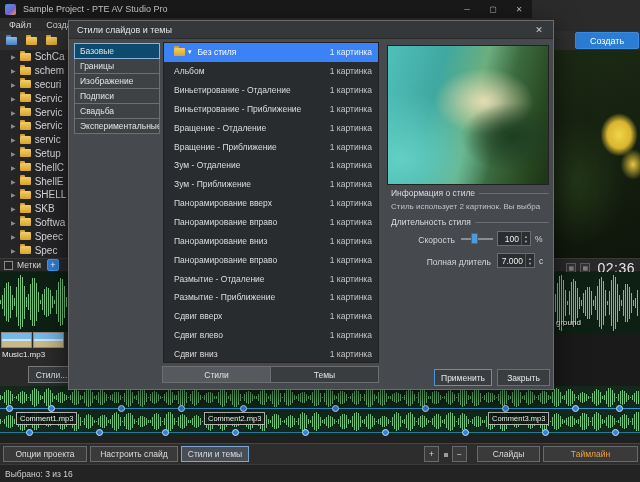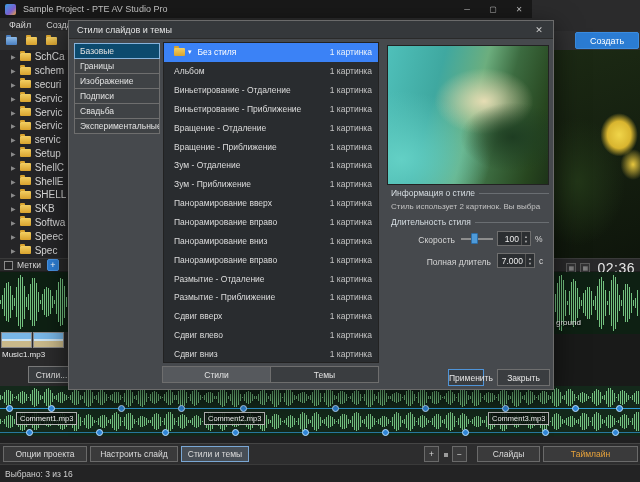--- a/index.html
+++ b/index.html
@@ -1115,21 +1115,21 @@
     <span class="fld-label" style="left:322px;top:236px;width:100px">Полная длитель</span>
     <div class="spin" style="left:428px;top:232px;width:38px">
       <span class="val">7.000</span>
       <span class="arrows">
           <span>▲</span>
           <span>▼</span>
         </span>
     </div>
     <span class="unit" style="left:470px;top:235px">с</span>
 
-    <button class="dlg-btn default" style="left:379px;width:36px">Применить</button>
+    <button class="dlg-btn default" style="left:365px;width:58px">Применить</button>
     <button class="dlg-btn" style="left:428px;width:53px">Закрыть</button>
   </div>
 
   <div class="bottombar">
     <button class="bb-btn" style="left:3px;width:84px">Опции проекта</button>
     <button class="bb-btn" style="left:90px;width:88px">Настроить слайд</button>
     <button class="bb-btn active" style="left:181px;width:68px">Стили и темы</button>
     <button class="bb-btn" style="left:424px;width:15px">+</button>
     <span class="bb-dot"></span>
     <button class="bb-btn" style="left:452px;width:15px">−</button>

